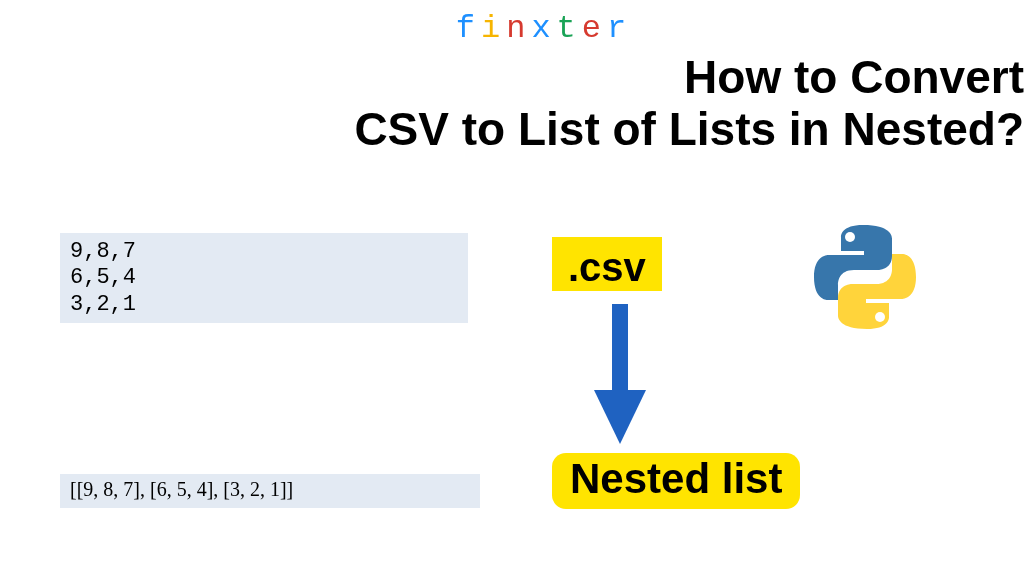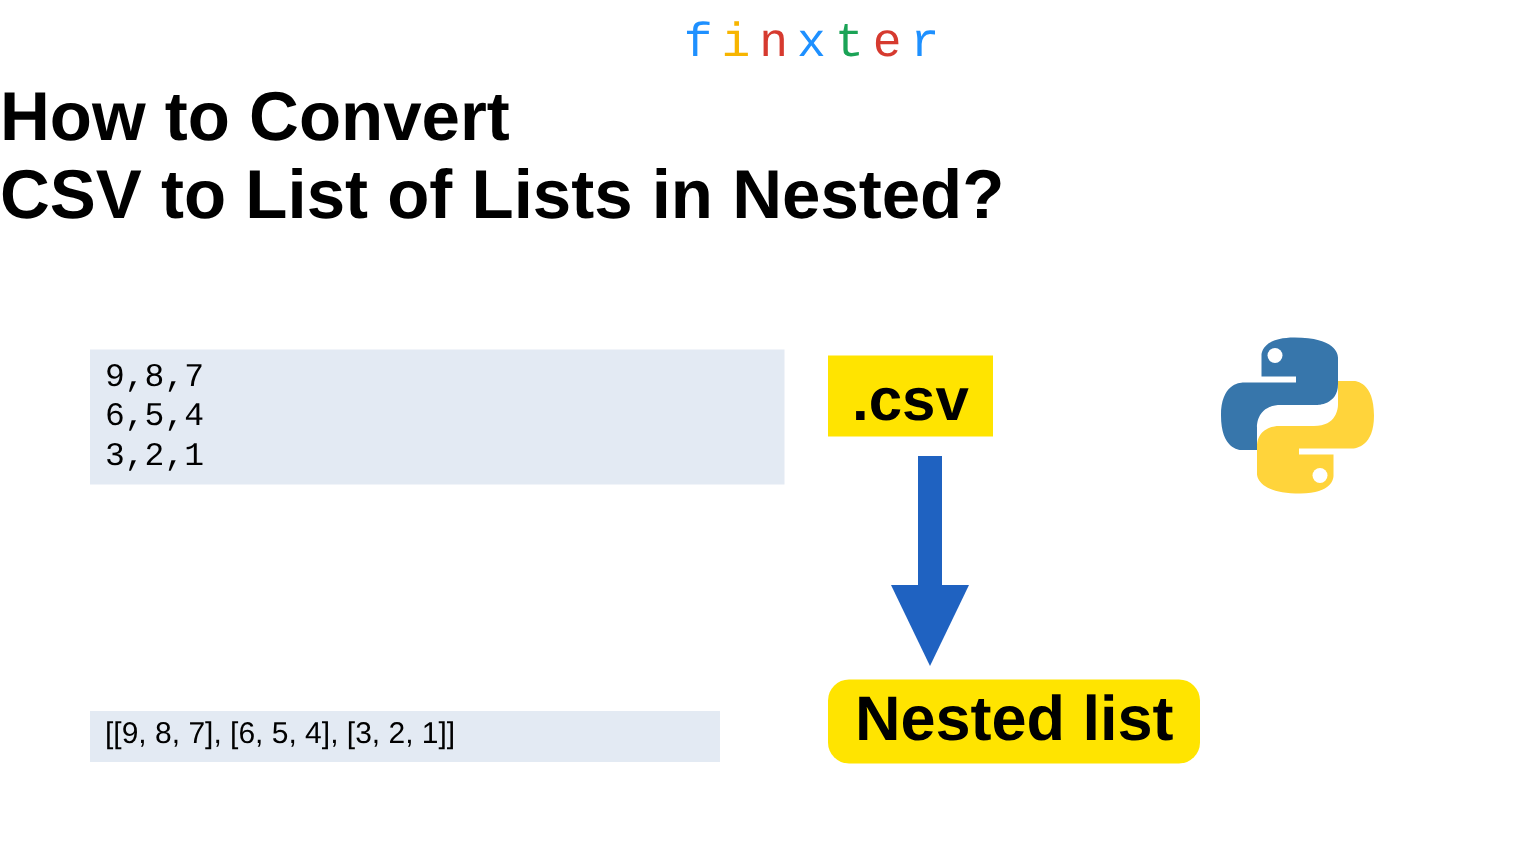--- a/index.html
+++ b/index.html
@@ -22,50 +22,50 @@
     letter-spacing: 6px;
     white-space: nowrap;
     margin-left: 32px;
   }
   .logo span { display: inline; }
   .title-block {
     position: absolute;
     top: 52px;
     left: 0;
     width: 100%;
-    text-align: left;
+    text-align: right;
     color: #000;
     font-weight: 700;
     font-size: 46px;
     line-height: 1.12;
   }
   .title-block .underline { text-decoration-thickness: 3px; text-underline-offset: 4px;}
   .csv-box {
     position: absolute;
     left: 60px;
     top: 233px;
-    width: 463px;
+    width: 408px;
     height: 90px;
     background: #e3eaf3;
     padding: 6px 10px;
     font-family: Consolas, "Courier New", monospace;
     font-size: 22px;
     line-height: 1.2;
     color: #000;
     white-space: pre;
   }
   .list-box {
     position: absolute;
     left: 60px;
     top: 474px;
     width: 420px;
     height: 34px;
     background: #e3eaf3;
     padding: 4px 10px;
-    font-family: Liberation Sans, sans-serif;
+    font-family: Liberation Serif, serif;
     font-size: 20px;
     color: #000;
     white-space: nowrap;
   }
   .csv-label {
     position: absolute;
     left: 552px;
     top: 237px;
     background: #ffe400;
     color: #000;

